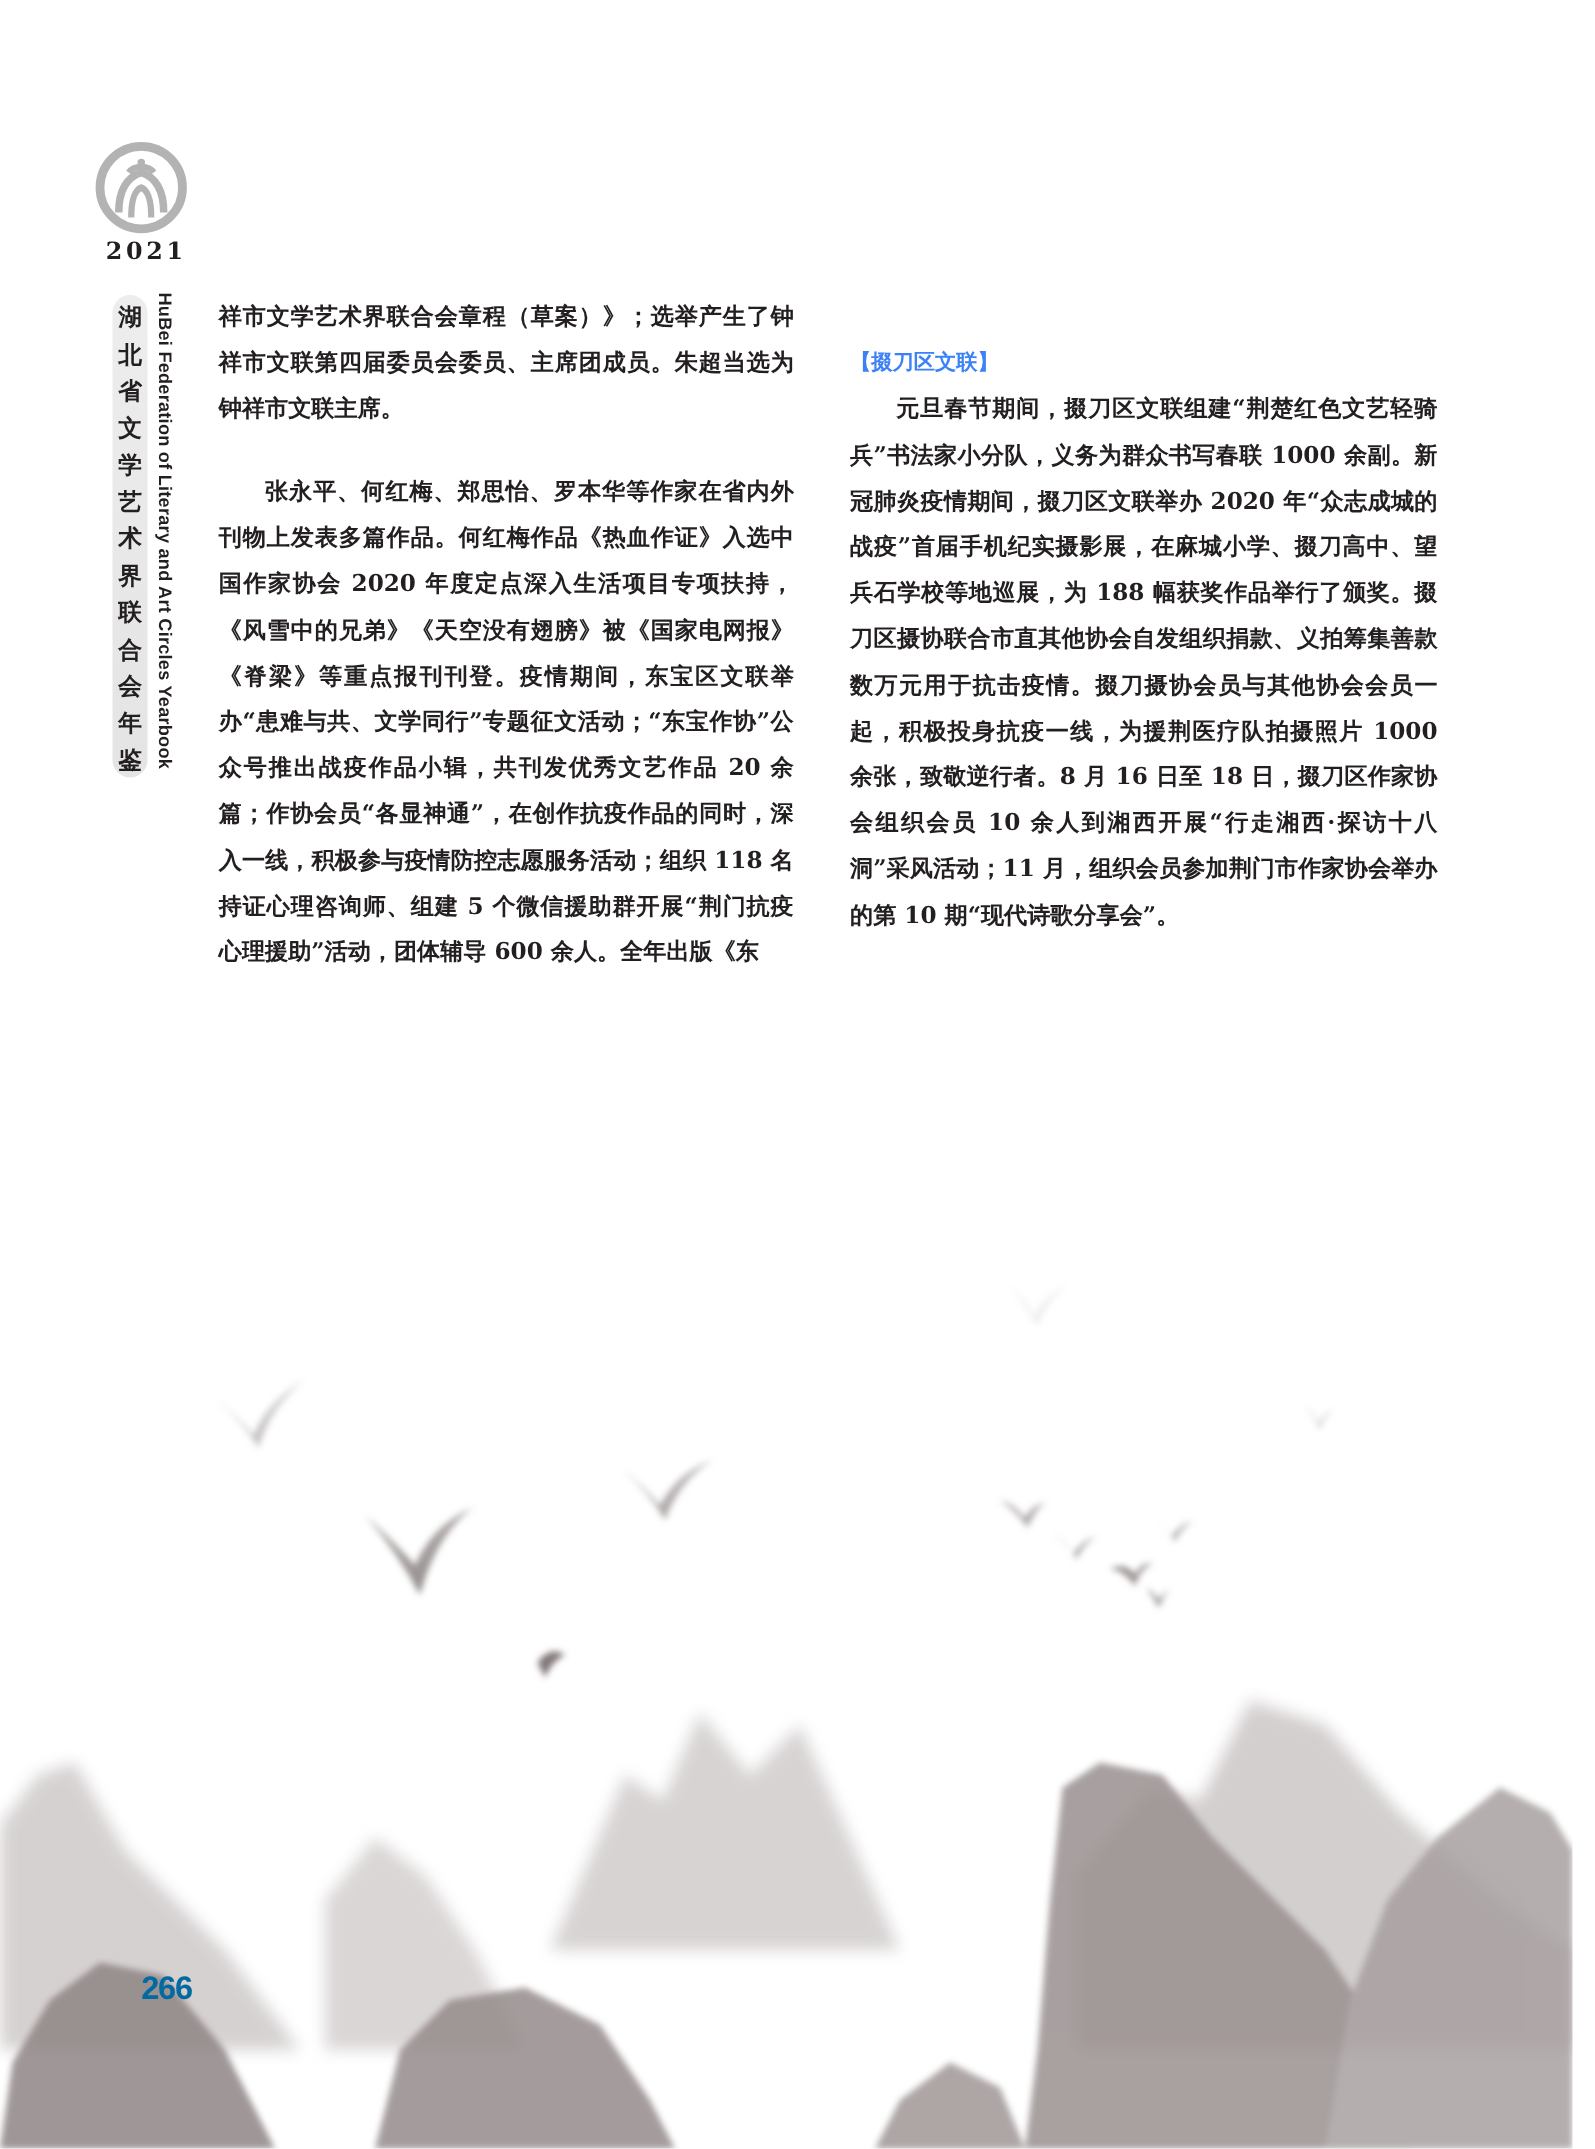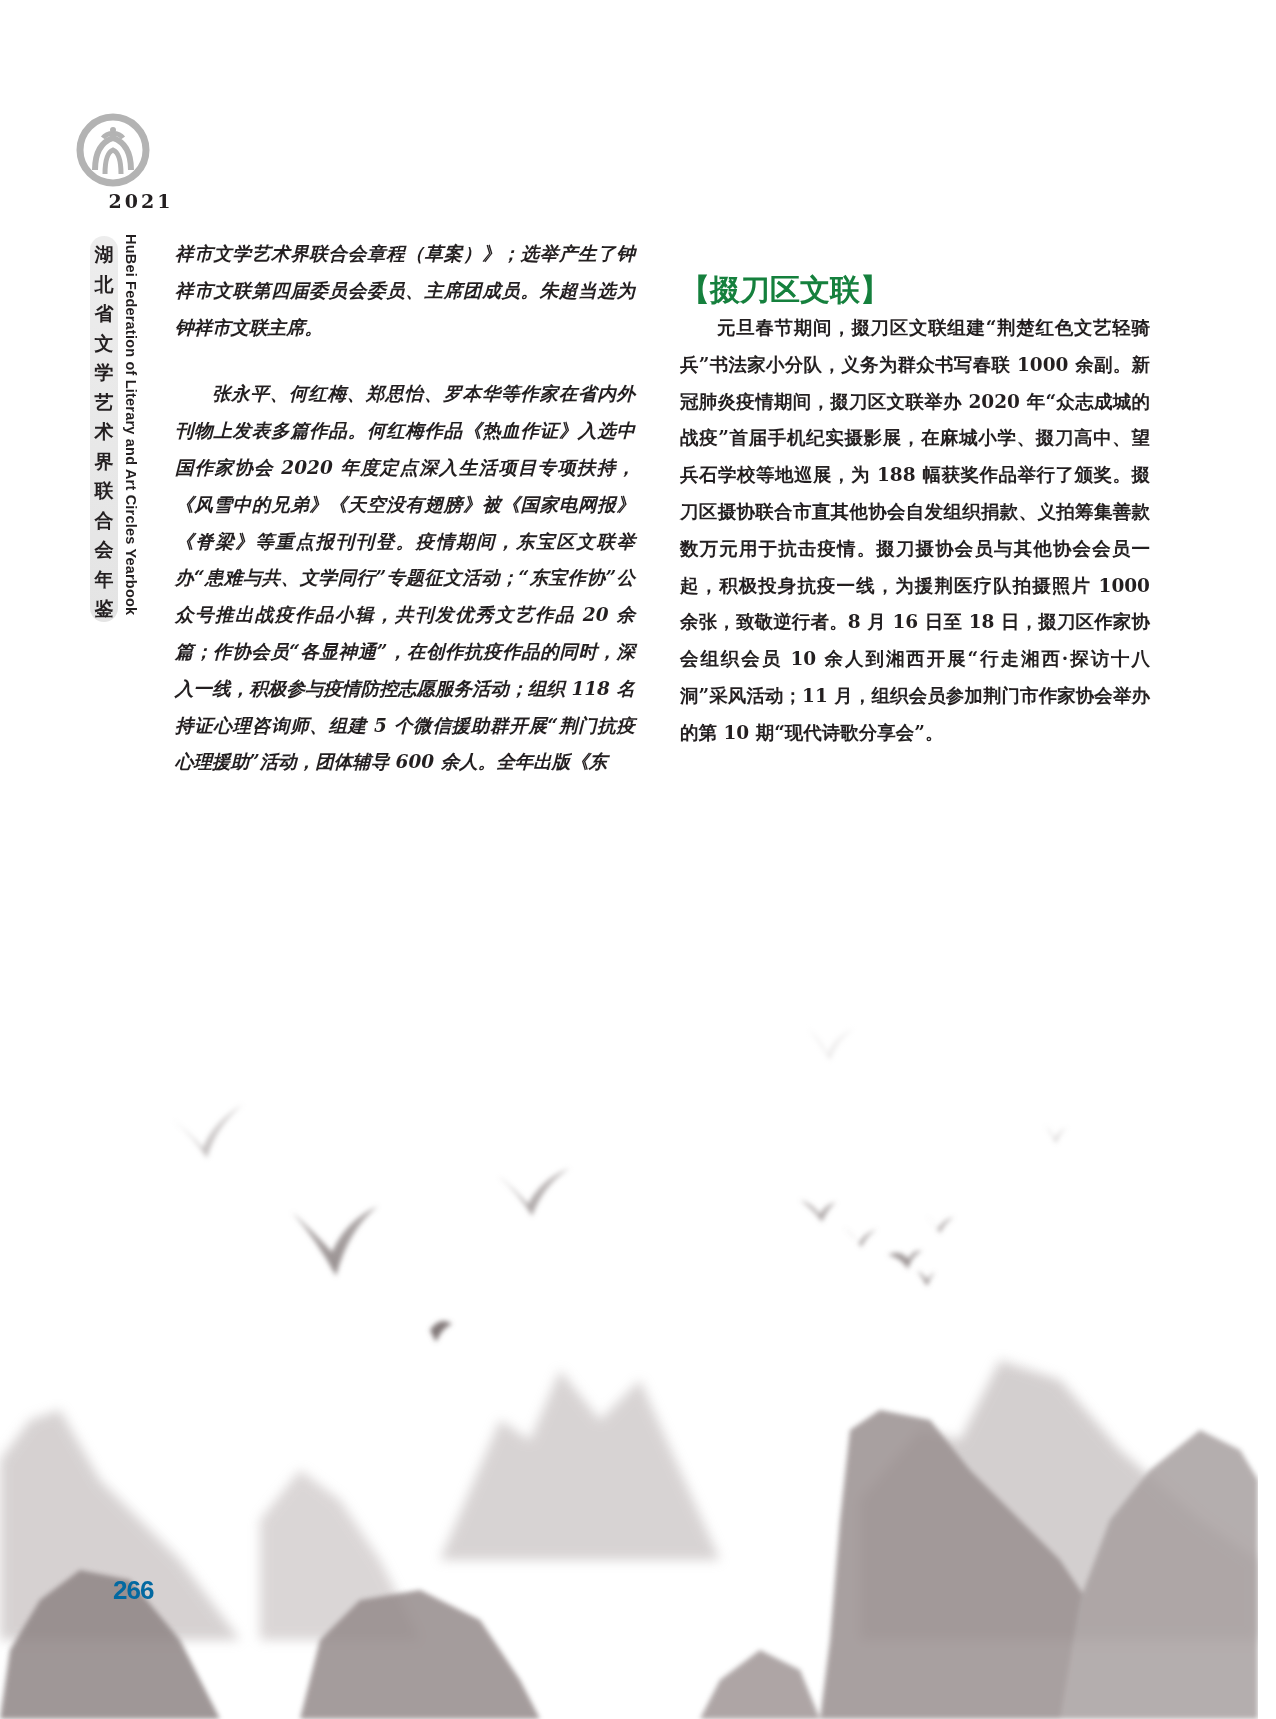--- a/index.html
+++ b/index.html
@@ -9,21 +9,20 @@
     font-family:"DejaVu Serif","Liberation Serif",serif;
     color:#231f20;
   }
   .logo {
     position:absolute; left:75px; top:112px; width:76px; height:76px;
   }
   .year {
     position:absolute; left:82px; top:190px; width:70px; text-align:center;
     font-family:"DejaVu Serif",serif; font-weight:bold; font-size:19px; letter-spacing:3px;
     color:#231f20;
-    margin-left:24px;
   }
   .side-strip {
     position:absolute; left:90px; top:236px; width:28px; height:386px;
     background:linear-gradient(#ededed,#e4e4e4); border-radius:14px;
   }
   .side-cn {
     position:absolute; left:90px; top:240px; width:28px;
     display:flex; flex-direction:column; align-items:center;
     font-family:"DejaVu Sans",sans-serif; font-weight:bold; font-size:19px; line-height:29.5px;
     color:#231f20;
@@ -32,28 +31,28 @@
     position:absolute; left:121px; top:234px; width:18px; height:390px;
     writing-mode:vertical-rl;
     font-family:"Liberation Sans",sans-serif; font-weight:bold; font-size:14.5px;
     color:#231f20; white-space:nowrap; letter-spacing:0.2px;
   }
   .col {
     position:absolute; top:236px;
     font-family:"DejaVu Serif","Liberation Serif",serif;
     font-size:18.5px; line-height:36.8px; font-weight:bold; color:#231f20;
   }
-  .col.left { left:175px; width:460px;font-style:italic; }
+  .col.left { left:175px; width:460px; }
   .col.right { left:680px; width:470px; }
   .col p { margin:0; text-align:justify; }
   .col p.indent { text-indent:2em; }
   .section-title {
     margin:0;
     font-family:"DejaVu Sans",sans-serif; font-weight:bold;
-    font-size:30px; line-height:40px; color:#15803d;
+    font-size:17px; line-height:40px; color:#3b82f6;
   }
   .gap-sm { height:30px; }
   .gap-md { height:34px; }
   .scenery {
     position:absolute; left:0; top:1000px; width:1258px; height:719px;
   }
   .page-number {
     position:absolute; left:113px; top:1575px;
     font-family:"Liberation Sans",sans-serif; font-weight:bold; font-size:26px;
     color:#0369a1; letter-spacing:-1px;

